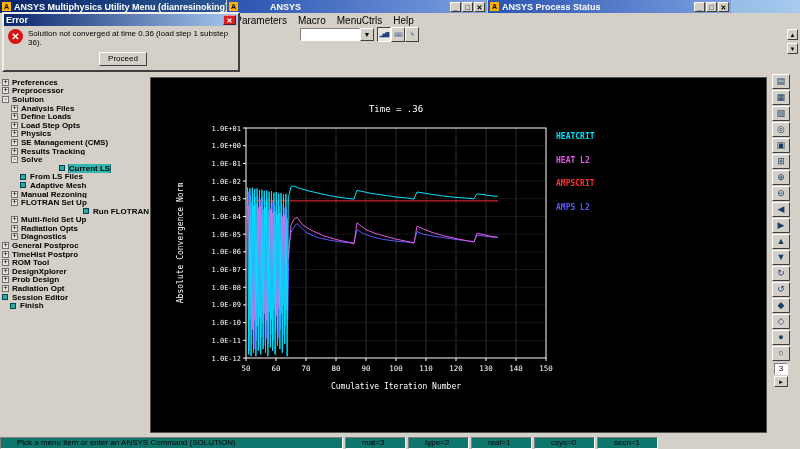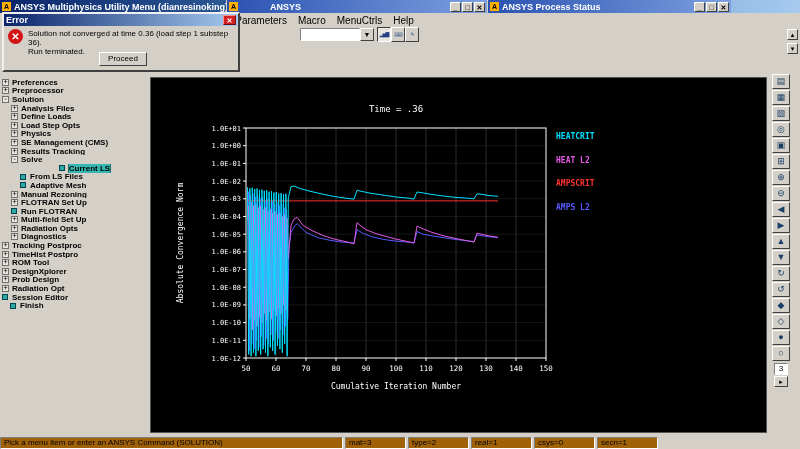--- a/index.html
+++ b/index.html
@@ -51,22 +51,22 @@
   .right-strip{position:absolute;left:767px;top:13px;width:33px;height:424px;background:#d4d0c8;z-index:2;}
   .icon-stack{position:absolute;left:772px;top:74px;width:20px;z-index:3;}
   .icon-btn{width:18px;height:15px;margin-bottom:1px;background:#d4d0c8;color:#1a3f66;font-size:9px;
     border:1px solid;border-color:#fff #404040 #404040 #fff;text-align:center;line-height:13px;box-sizing:border-box;}
   .rate-box{width:14px;height:12px;margin:2px 0 1px 2px;background:#fff;color:#000;font-size:8px;
     border:1px solid;border-color:#808080 #fff #fff #808080;text-align:center;line-height:10px;box-sizing:border-box;}
   .rate-arrow{width:14px;height:11px;margin-left:2px;background:#d4d0c8;font-size:7px;
     border:1px solid;border-color:#fff #404040 #404040 #fff;text-align:center;line-height:9px;box-sizing:border-box;}
   
   .status{position:absolute;top:437px;left:0;width:800px;height:12px;display:flex;gap:2px;z-index:3;}
-  .scell{background:#a16207;border:1px solid;border-color:#808080 #fff #fff #808080;box-sizing:border-box;
-    font-size:8px;line-height:9px;padding:0 3px;white-space:nowrap;overflow:hidden;color:#000;}
+  .scell{background:#0f766e;border:1px solid;border-color:#808080 #fff #fff #808080;box-sizing:border-box;
+    font-size:8px;line-height:9px;padding:0 16px;white-space:nowrap;overflow:hidden;color:#000;}
   .scell.prompt{width:343px;flex:0 0 auto;}
   .scell.field{width:61px;flex:0 0 auto;}
   
   .dialog{position:absolute;left:2px;top:12px;width:238px;height:60px;background:#d4d0c8;z-index:20;
     border:2px solid;border-color:#f0f0f0 #404040 #404040 #f0f0f0;box-sizing:border-box;}
   .dlg-title{height:12px;background:linear-gradient(90deg,#0a246a,#a6caf0);color:#fff;font-size:9px;
     font-weight:bold;display:flex;align-items:center;padding:0 2px;}
   .dlg-close{margin-left:auto;width:13px;height:10px;background:#d42020;color:#fff;font-size:7px;
     line-height:9px;text-align:center;border:1px solid;border-color:#ff9090 #701010 #701010 #ff9090;box-sizing:border-box;}
   .dlg-body{display:flex;gap:5px;padding:3px 3px 0 4px;}
@@ -179,39 +179,39 @@
       <span class="tree-label">Adaptive Mesh</span>
     </div>
     <div class="tree-row" style="padding-left: 9px;">
       <span class="exp">+</span>
       <span class="tree-label">Manual Rezoning</span>
     </div>
     <div class="tree-row" style="padding-left: 9px;">
       <span class="exp">+</span>
       <span class="tree-label">FLOTRAN Set Up</span>
     </div>
-    <div class="tree-row" style="padding-left: 9px;">
+    <div class="tree-row" style="padding-left: 9px; justify-content: flex-end;">
       <span class="leaf-ico"></span>
       <span class="tree-label">Run FLOTRAN</span>
     </div>
     <div class="tree-row" style="padding-left: 9px;">
       <span class="exp">+</span>
       <span class="tree-label">Multi-field Set Up</span>
     </div>
     <div class="tree-row" style="padding-left: 9px;">
       <span class="exp">+</span>
       <span class="tree-label">Radiation Opts</span>
     </div>
     <div class="tree-row" style="padding-left: 9px;">
       <span class="exp">+</span>
       <span class="tree-label">Diagnostics</span>
     </div>
     <div class="tree-row" style="padding-left: 0px;">
       <span class="exp">+</span>
-      <span class="tree-label">Tracking Postproc</span>
+      <span class="tree-label">General Postproc</span>
     </div>
     <div class="tree-row" style="padding-left: 0px;">
       <span class="exp">+</span>
       <span class="tree-label">TimeHist Postpro</span>
     </div>
     <div class="tree-row" style="padding-left: 0px;">
       <span class="exp">+</span>
       <span class="tree-label">ROM Tool</span>
     </div>
     <div class="tree-row" style="padding-left: 0px;">
@@ -362,17 +362,16 @@
 <div class="dialog">
   <div class="dlg-title">
     <span>Error</span>
     <span class="dlg-close">✕</span>
   </div>
   <div class="dlg-body">
     <span class="err-ico">✕</span>
     <div class="dlg-msgs">
         <div>Solution not converged at time 0.36 (load step 1 substep</div>
         <div>36).</div>
-        <div>Run terminated.</div>
       </div>
   </div>
   <div class="proceed">Proceed</div>
 </div>
 
 </body></html>

